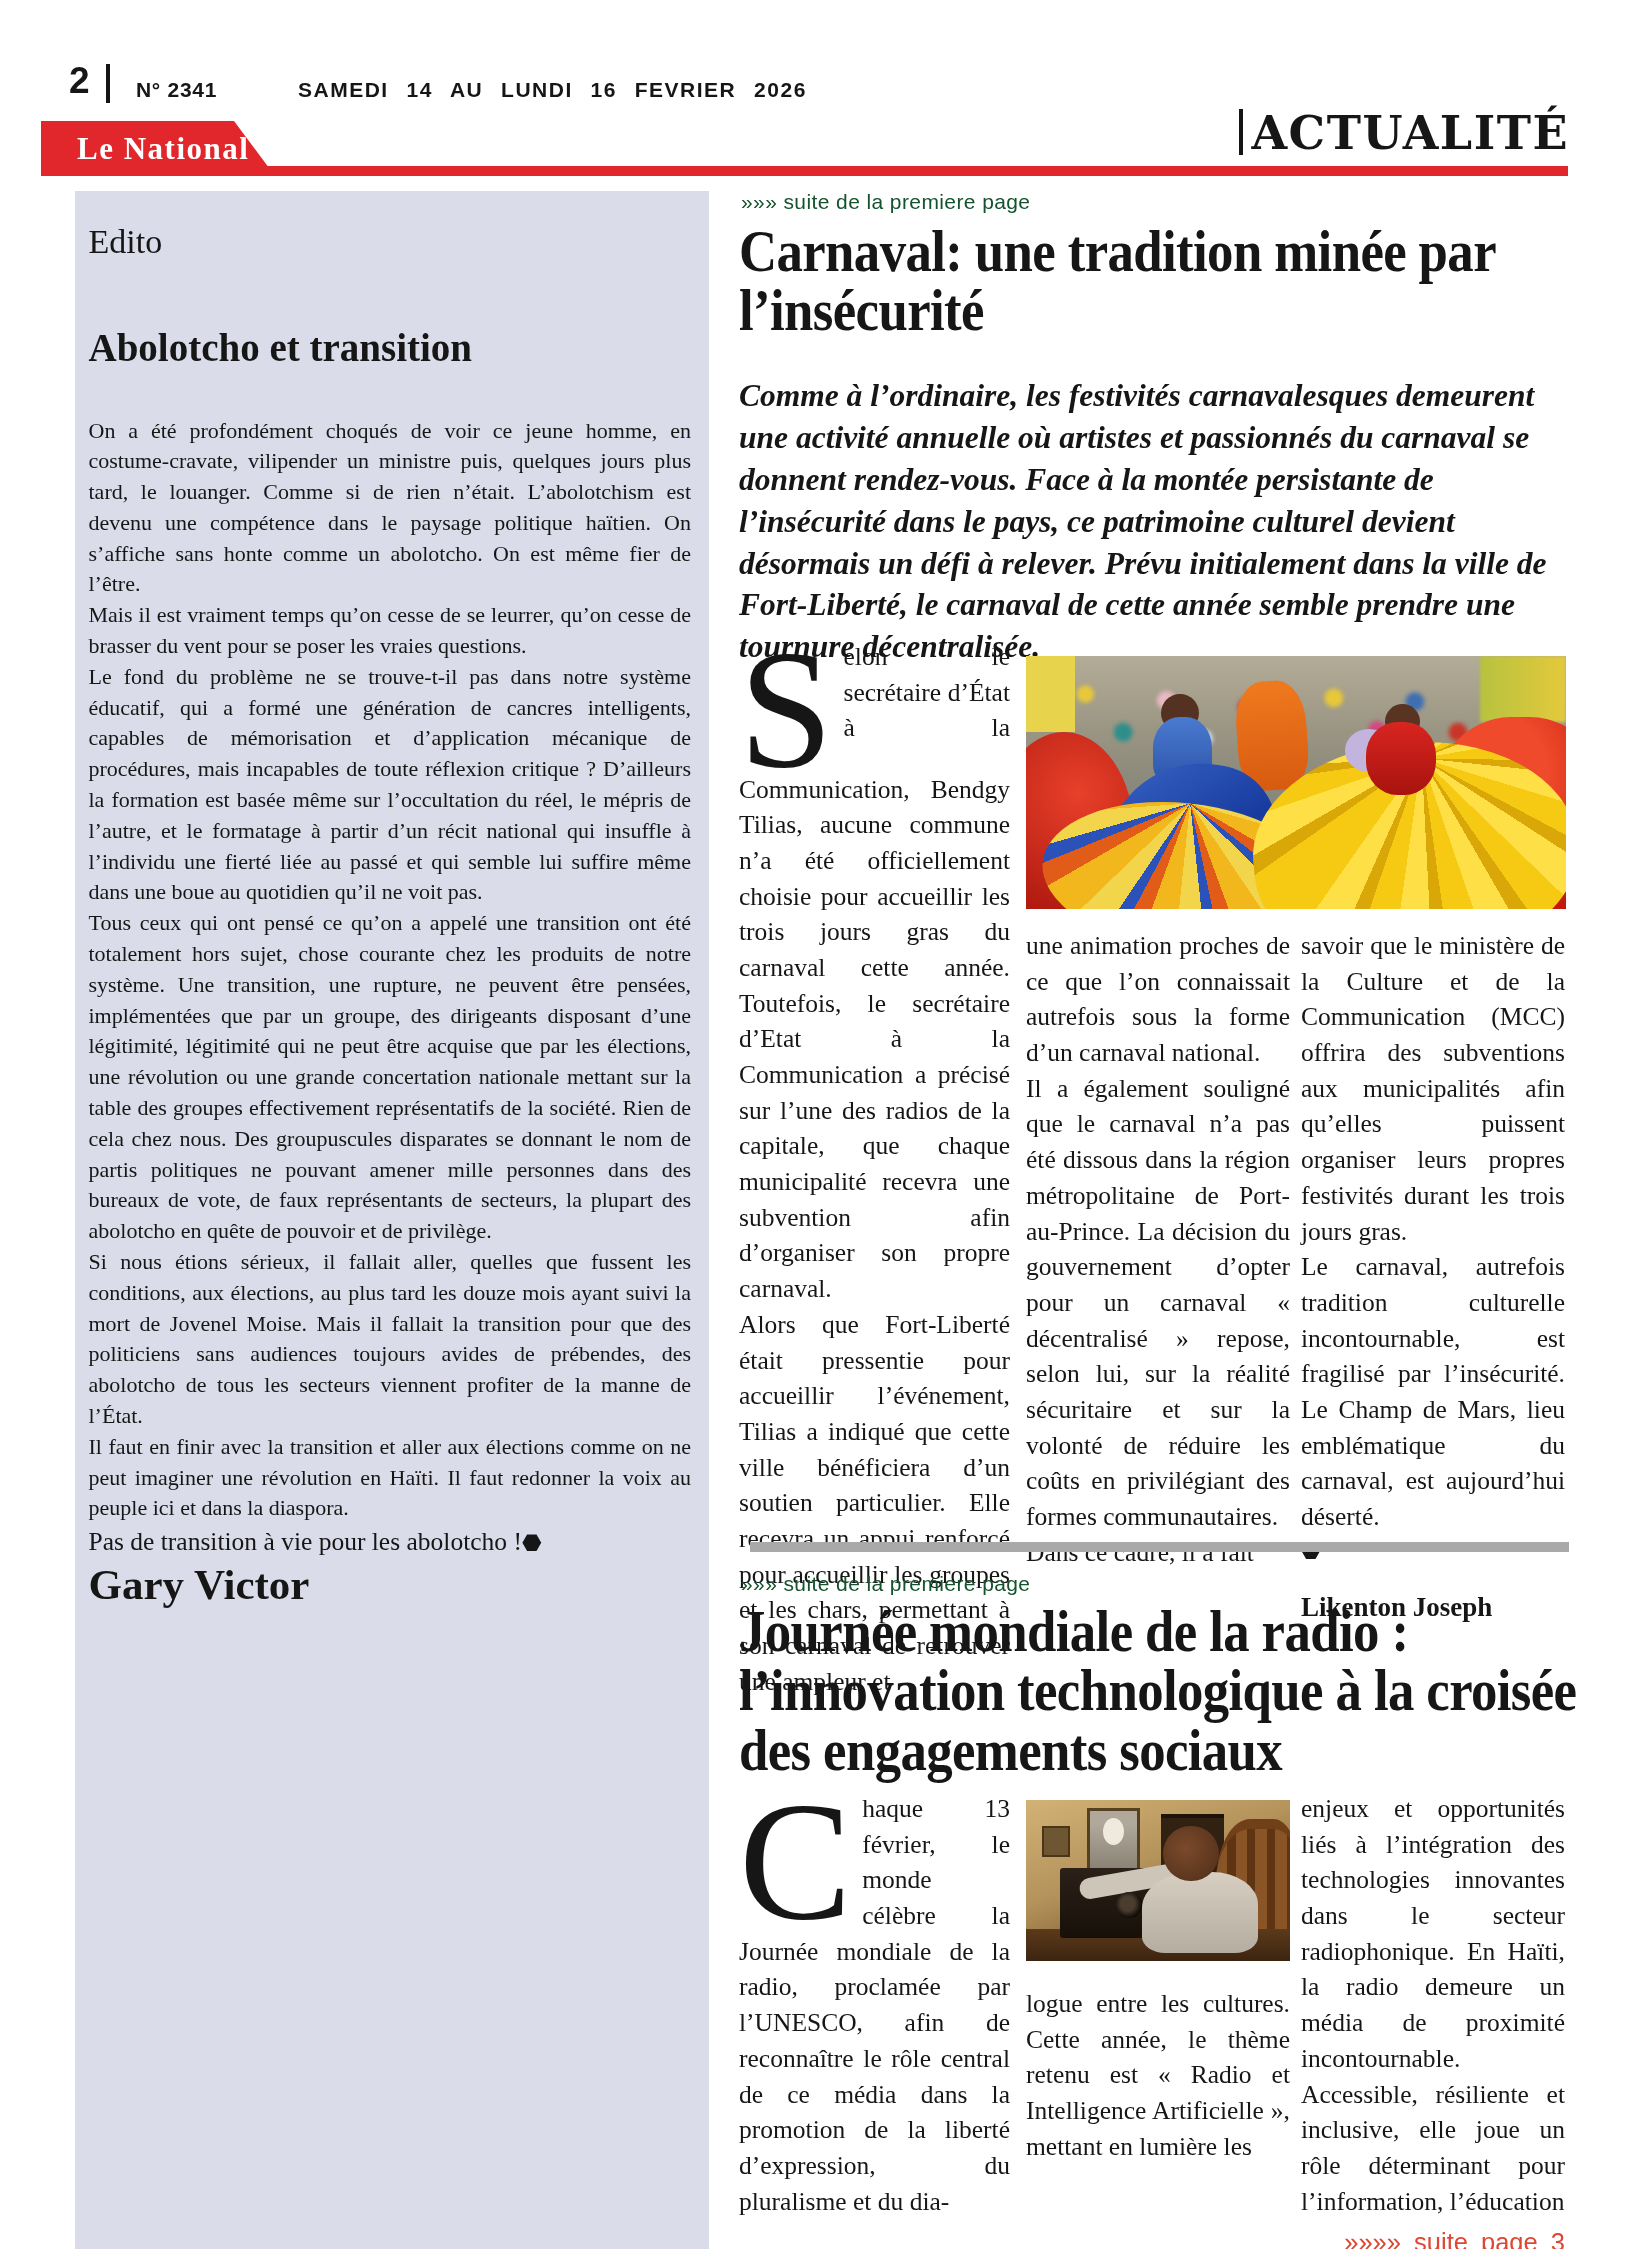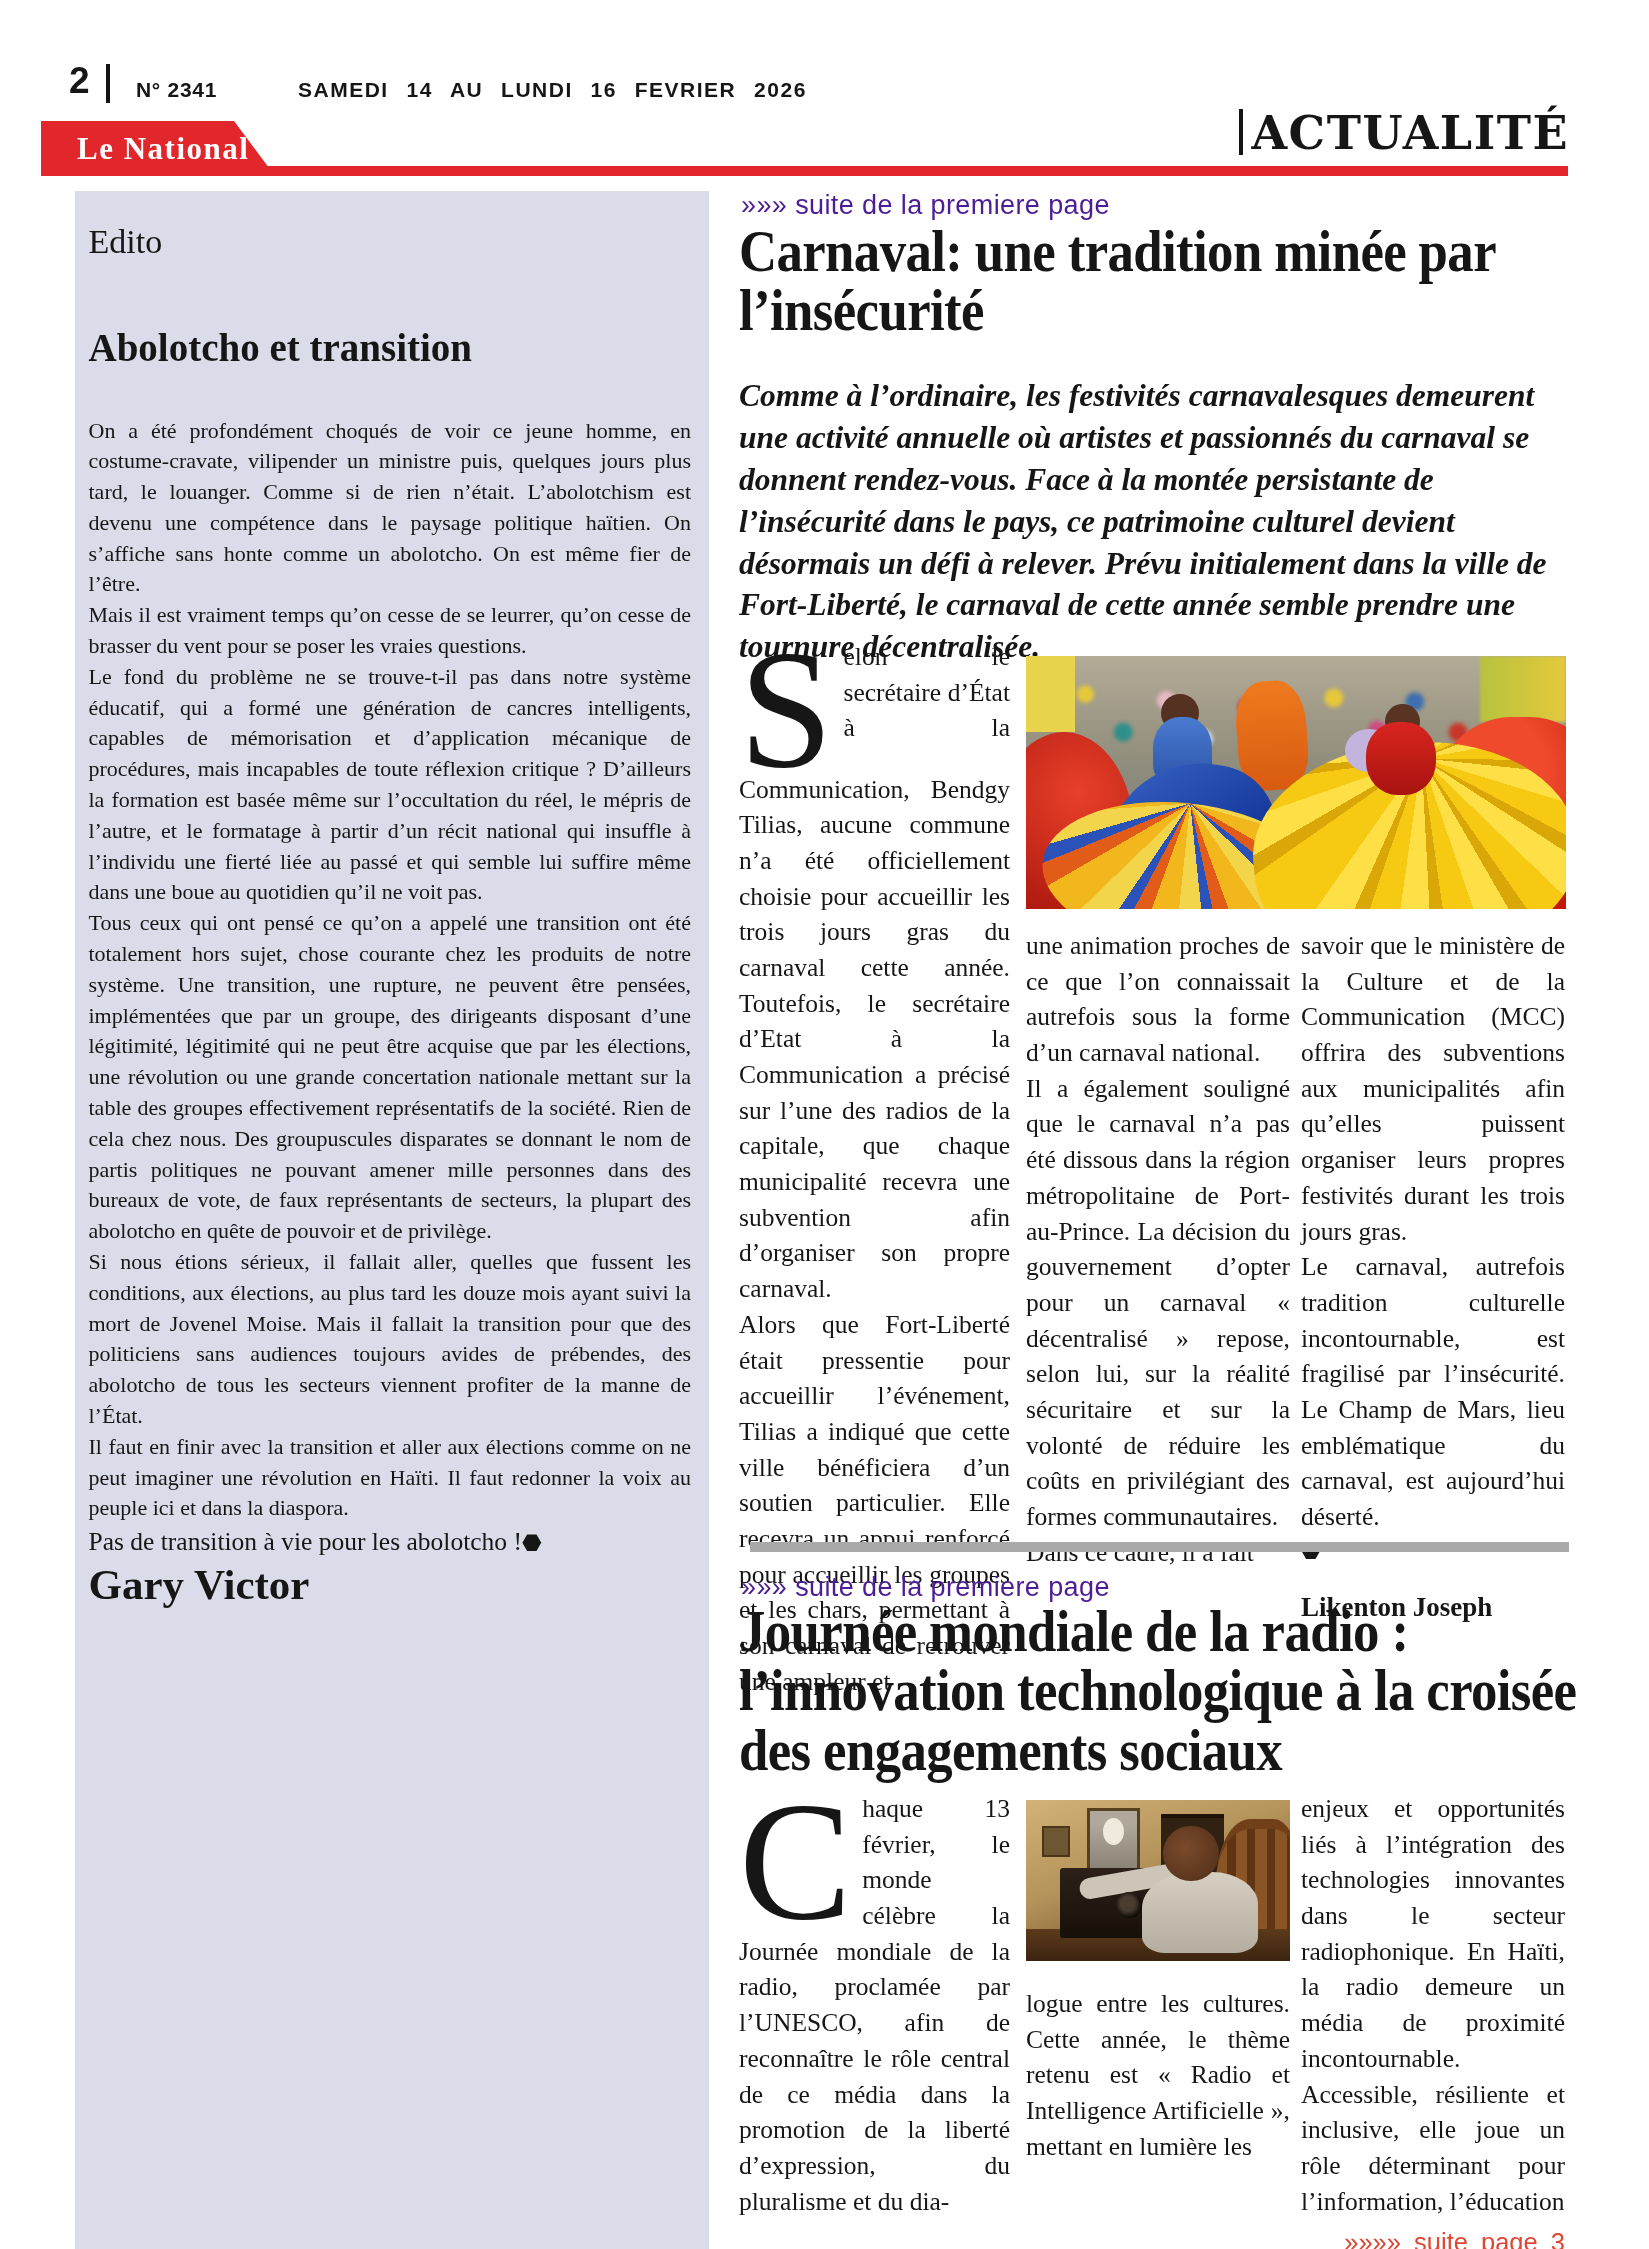--- a/index.html
+++ b/index.html
@@ -22,21 +22,21 @@
   
   .edito{left:75px;top:191px;width:634px;height:2196px;background:#dbdce9;
          box-sizing:border-box;padding:31.5px 18px 0 13.5px;}
   .edito-kicker{font-size:34px;margin:0 0 64px 0;font-weight:normal;}
   .edito-title{font-size:39px;font-weight:bold;margin:0 0 46px 0;}
   .edito-body p{font-size:22px;line-height:1.40;text-align:justify;margin:0;}
   .edito-close{font-size:25.5px;line-height:1.40;margin:0;}
   .edito-sig{font-size:43px;font-weight:bold;}
 
   
-  .kicker{font-family:"Liberation Sans",sans-serif;font-size:27px;color:#4c1d95;letter-spacing:0.4px;}
+  .kicker{font-family:"Liberation Sans",sans-serif;font-size:21px;color:#14532d;letter-spacing:0.4px;}
   .headline{font-weight:bold;font-size:60px;line-height:0.99;letter-spacing:-0.7px;
             transform:scaleX(0.88);transform-origin:0 0;width:952px;}
   .lead{font-weight:bold;font-style:italic;font-size:31.5px;line-height:1.33;width:825px;}
   .col{width:271px;font-size:25.5px;line-height:1.40;text-align:justify;}
   .col p{margin:0;}
   .dropcap{float:left;font-size:169px;line-height:0.74;padding:7.5px 10.5px 0 0;}
   .endmark{font-family:"DejaVu Sans",sans-serif;font-size:22.5px;line-height:1.4;}
   .byline{font-size:27px;font-weight:bold;margin-top:22.5px;text-align:left;}
   .divider{left:750px;top:1542px;width:819px;height:9.7px;background:#a9a9a9;}
   .continuation{font-family:"Liberation Sans",sans-serif;font-size:25.5px;color:#dd4733;

